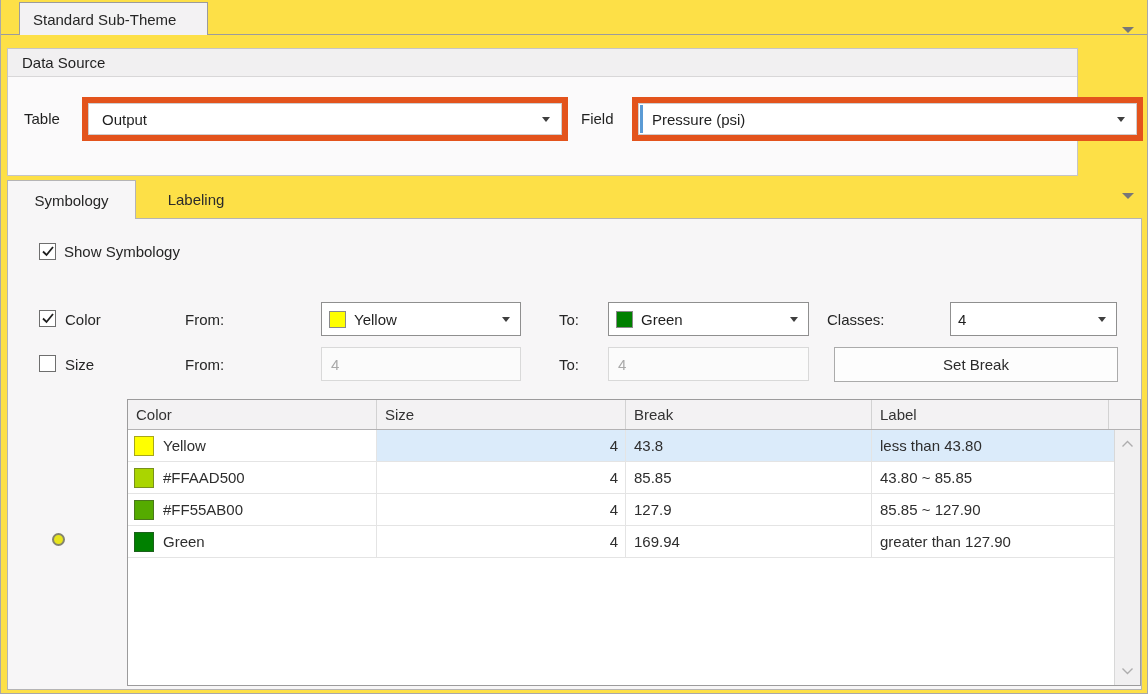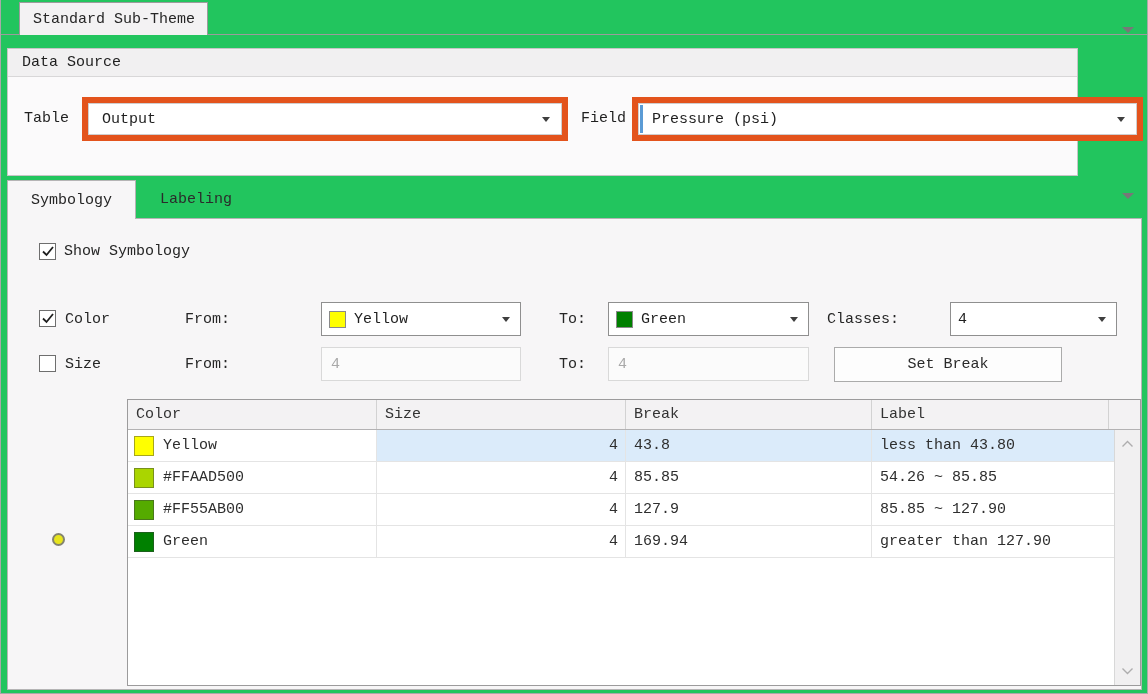--- a/index.html
+++ b/index.html
@@ -1,20 +1,20 @@
 <!DOCTYPE html>
 <html lang="en"><head>
 <meta charset="utf-8">
 <style>
   * { margin:0; padding:0; box-sizing:border-box; }
   html,body { width:1148px; height:694px; }
   body { font-family:"Liberation Sans", sans-serif; font-size:15px; color:#262626; background:#e8e8e8; }
 
-  .window { position:relative; width:1148px; height:694px; background:#22c55e;
-            border:1px solid #a9a8a9; border-top:none; overflow:hidden;font-family:Liberation Mono, monospace; }
+  .window { position:relative; width:1148px; height:694px; background:#fde047;
+            border:1px solid #a9a8a9; border-top:none; overflow:hidden; }
 
   
   .topstrip-line { position:absolute; left:0; right:0; top:34px; height:1px; background:#9c9b9c; z-index:1; }
   .top-tab { position:absolute; left:18px; top:2px; width:189px; height:33px; z-index:2;
              background:#f3f2f3; border:1px solid #9c9b9c; border-bottom:none;
              display:flex; align-items:center; padding-left:13px; color:#262626; }
   .collapse-arrow { position:absolute; width:0; height:0; z-index:2;
                     border-left:6px solid transparent; border-right:6px solid transparent;
                     border-top:6px solid #787778; }
   .collapse-arrow.a1 { left:1121px; top:27px; }
@@ -166,21 +166,21 @@
     <span class="checkbox abs" style="left:31px; top:136px;"></span>
     <span class="lbl abs" style="left:57px; top:137px;">Size</span>
     <span class="lbl abs" style="left:177px; top:137px;">From:</span>
     <div class="input-dis abs" style="left:313px; top:128px; width:200px;">
       <span>4</span>
     </div>
     <span class="lbl abs" style="left:551px; top:137px;">To:</span>
     <div class="input-dis abs" style="left:600px; top:128px; width:201px;">
       <span>4</span>
     </div>
-    <div class="btn abs" style="left:826px; top:128px; width:228px;">
+    <div class="btn abs" style="left:826px; top:128px; width:284px;">
       <span>Set Break</span>
     </div>
 
     <div class="grid">
       <div class="grid-header">
         <div class="gh-cell gh-color">Color</div>
         <div class="gh-cell gh-size">Size</div>
         <div class="gh-cell gh-break">Break</div>
         <div class="gh-cell gh-label">Label</div>
         <div class="gh-cell gh-stub"></div>
@@ -206,21 +206,21 @@
               <span class="swatch" style="background: rgb(170, 213, 0);"></span>
               <span>#FFAAD500</span>
             </div>
             <div class="cell c-size">
               <span>4</span>
             </div>
             <div class="cell c-break">
               <span>85.85</span>
             </div>
             <div class="cell c-label">
-              <span>54.26 ~ 85.85</span>
+              <span>43.80 ~ 85.85</span>
             </div>
           </div>
           <div class="grid-row">
             <div class="cell c-color">
               <span class="swatch" style="background: rgb(85, 171, 0);"></span>
               <span>#FF55AB00</span>
             </div>
             <div class="cell c-size">
               <span>4</span>
             </div>

